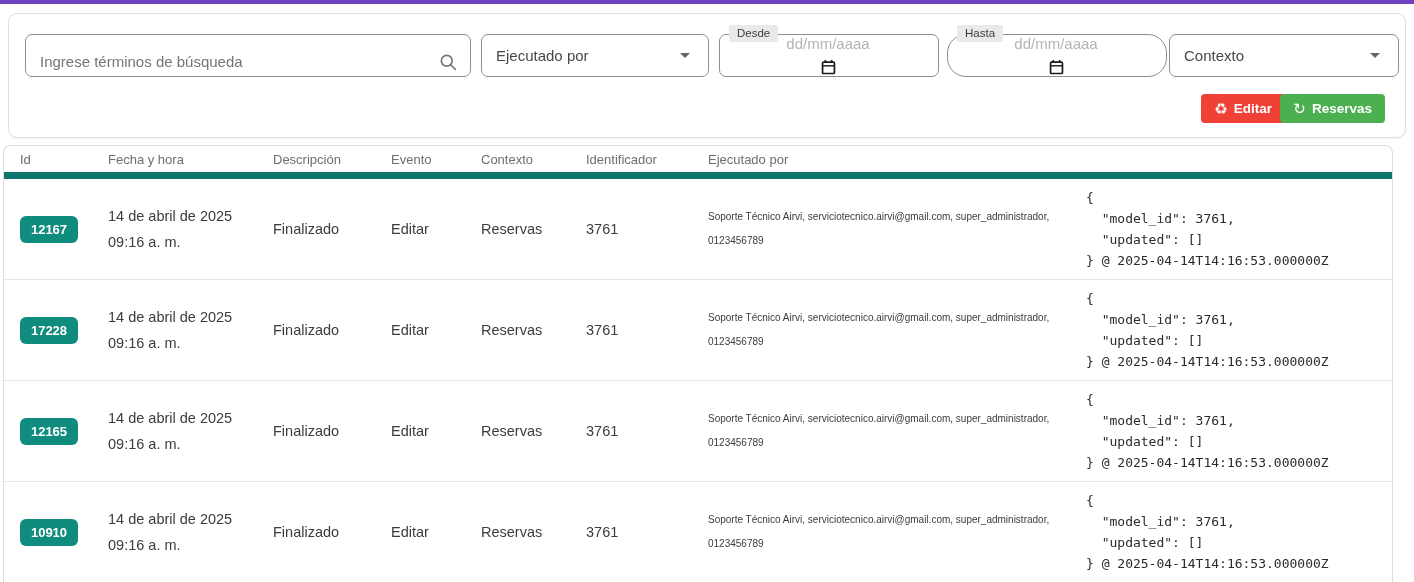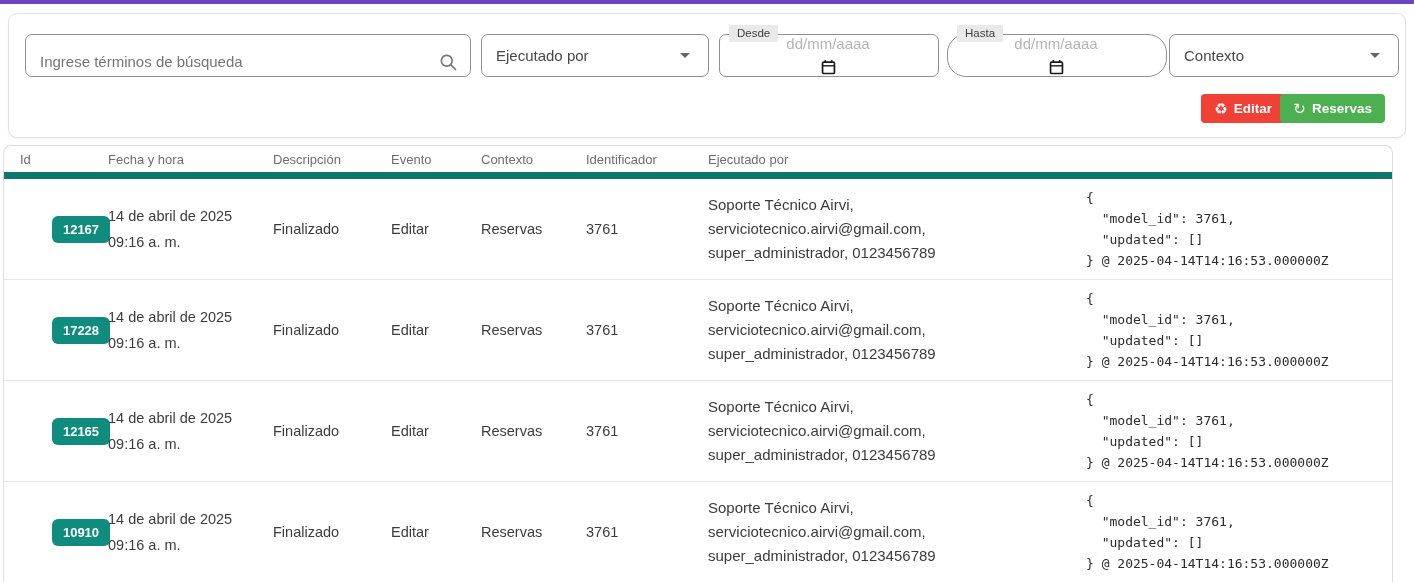--- a/index.html
+++ b/index.html
@@ -37,25 +37,25 @@
   .btn-limpiar{right:120px; background:var(--danger);}
   .btn-recargar{right:20px; background:var(--success);}
 
   
   .table-card{position:absolute; left:3px; top:145px; width:1390px; height:437px;
     background:#fff; border:1px solid #ddd; border-bottom:none; border-radius:8px 8px 0 0; overflow:hidden;}
   .grid{display:grid; grid-template-columns:88px 165px 118px 90px 105px 122px 378px 1fr; padding-left:16px;}
   .thead{height:33px; align-items:center; color:#6e6e6e; font-size:13px; border-bottom:7px solid #0f766e;}
   .trow{height:101px; align-items:center; font-size:14.5px; color:#3c3c3c; border-bottom:1px solid #e6e6e6;}
   .cell-fecha{white-space:pre-line; line-height:26px;}
-  .cell-ejecutado{padding-right:18px; line-height:24px; font-size:15px;}
+  .cell-ejecutado{padding-right:18px; line-height:24px; font-size:10px;}
   .cell-datos{align-self:stretch; padding-top:8px; font-family:"DejaVu Sans Mono",monospace;
     font-size:13px; line-height:21px; white-space:pre; color:#2b2b2b;}
   .badge{display:inline-block; background:var(--badge); color:#fff; font-weight:bold; font-size:13px;
-    padding:6px 10px; min-width:58px; text-align:center; border-radius:6px;margin-left:32px;}
+    padding:6px 10px; min-width:58px; text-align:center; border-radius:6px;}
   .svg-ic{display:block;}
 </style>
 </head>
 <body>
 
 <div class="topbar"></div>
 
 <div class="filter-card">
 
   <div class="fld search-fld">

